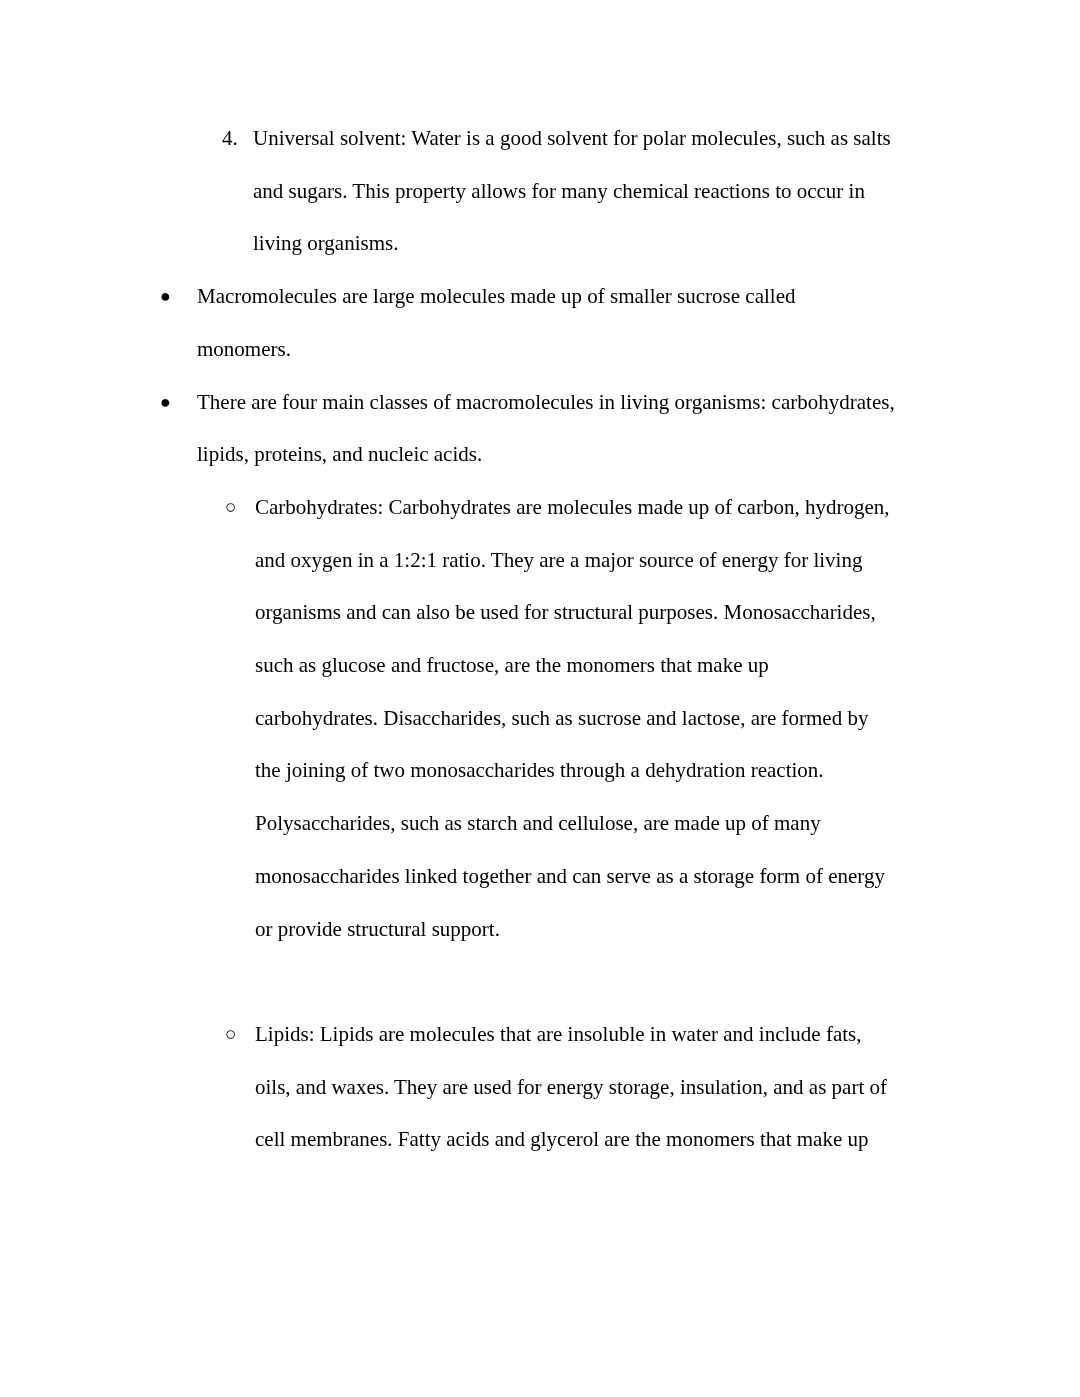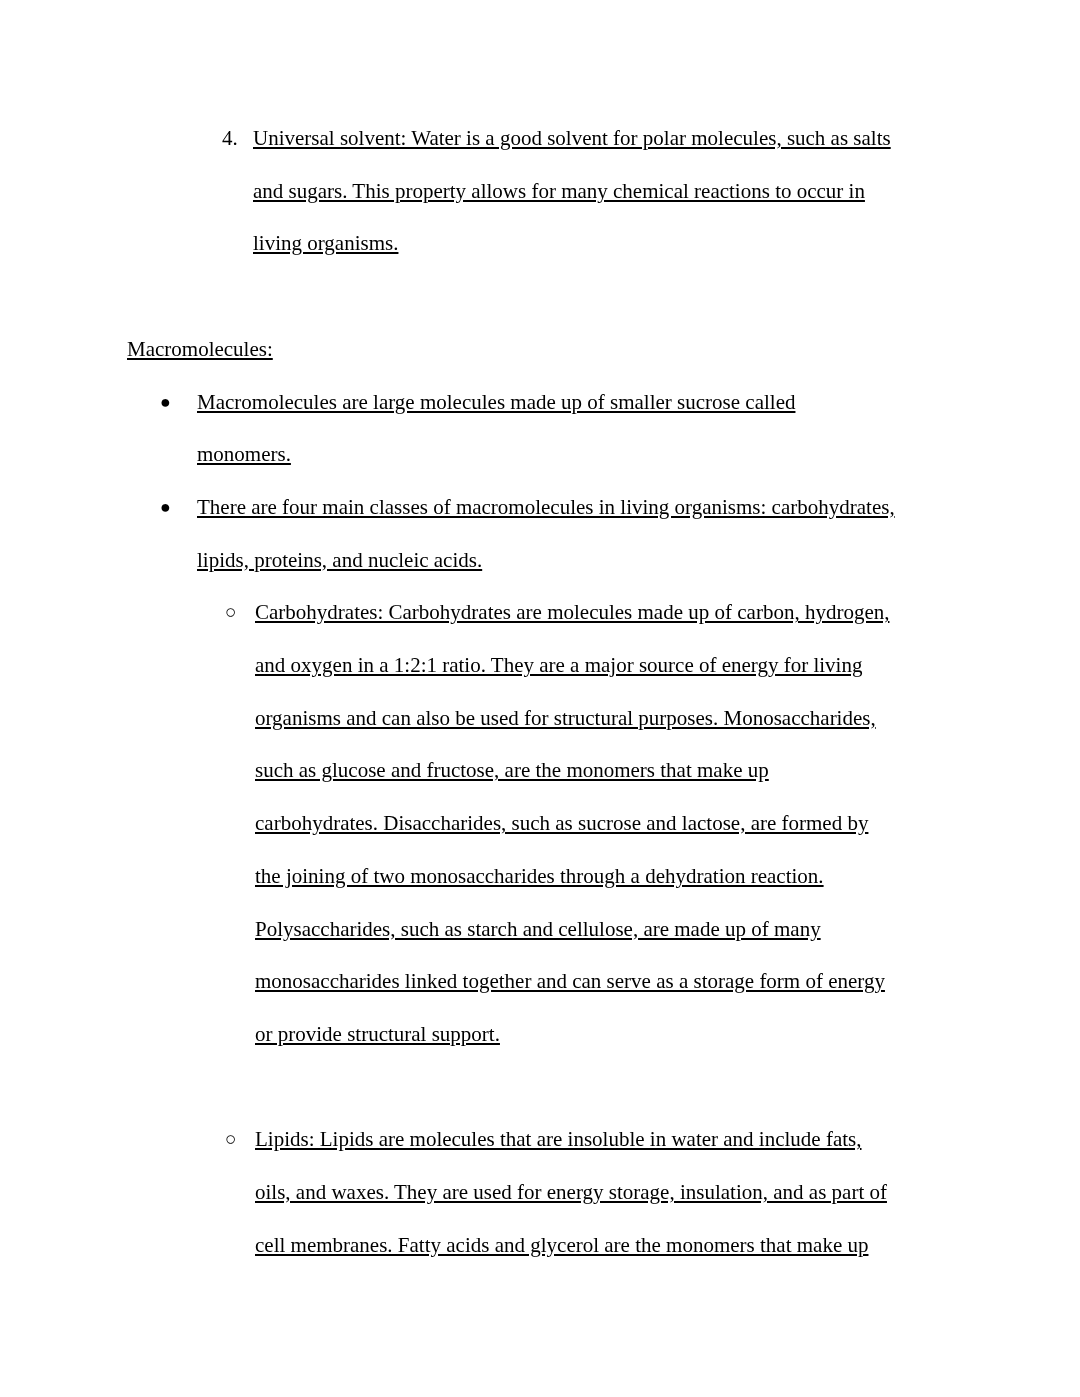--- a/index.html
+++ b/index.html
@@ -22,21 +22,20 @@
     padding-top: 112px;
   }
   .block {
     position: relative;
   }
   .block.gap-before {
     margin-top: 52.7px;
   }
   .block .text {
     white-space: pre-line;
-    text-decoration: underline;
   }
   .block.heading   { margin-left: 127px; }
   .block.numbered  { margin-left: 253px; }
   .block.bullet    { margin-left: 197px; }
   .block.subbullet { margin-left: 255px; }
   .marker {
     position: absolute;
     top: 0;
   }
   .numbered  > .marker { left: -31px; }
@@ -46,23 +45,20 @@
 </head>
 <body>
 
 <div class="page">
   <div class="doc" id="doc">
       <div class="block numbered">
         <span class="marker">4.</span>
         <div class="text">Universal solvent: Water is a good solvent for polar molecules, such as salts
 and sugars. This property allows for many chemical reactions to occur in
 living organisms.</div>
-      </div>
-      <div class="block heading gap-before">
-        <div class="text">Macromolecules:</div>
       </div>
       <div class="block bullet">
         <span class="marker">●</span>
         <div class="text">Macromolecules are large molecules made up of smaller sucrose called
 monomers.</div>
       </div>
       <div class="block bullet">
         <span class="marker">●</span>
         <div class="text">There are four main classes of macromolecules in living organisms: carbohydrates,
 lipids, proteins, and nucleic acids.</div>

